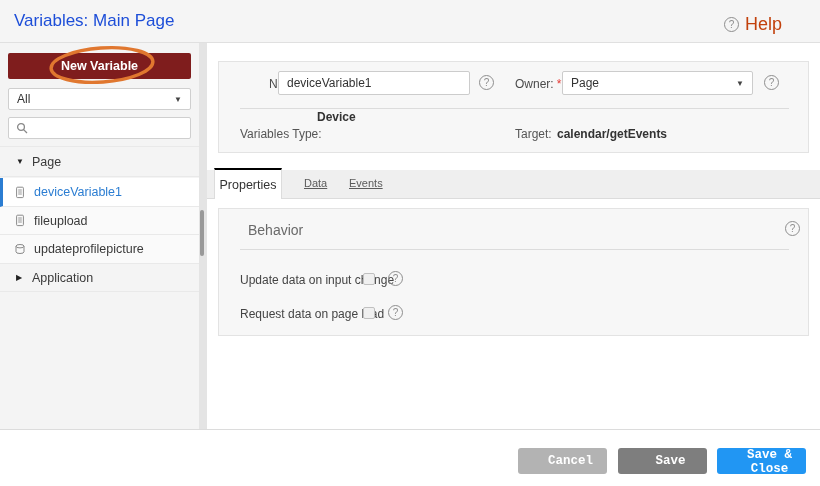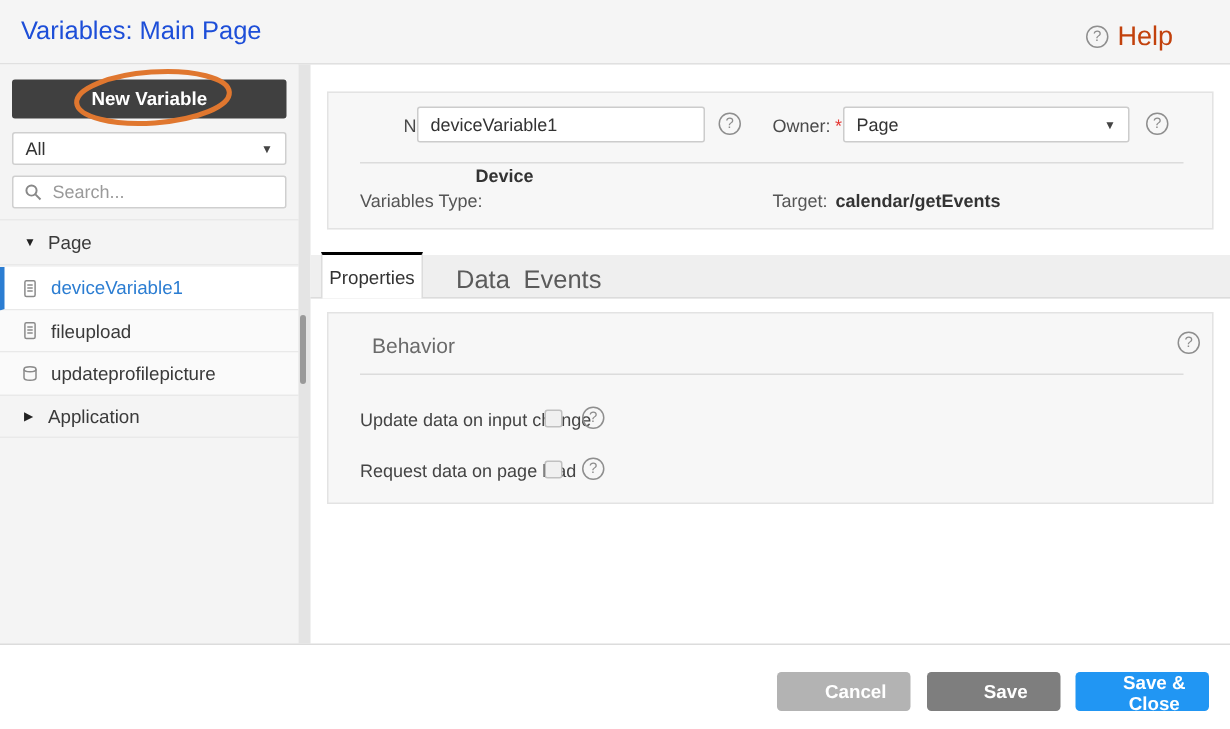--- a/index.html
+++ b/index.html
@@ -38,21 +38,21 @@
   }
 
   
   .sidebar {
     left: 0; top: 43px; width: 199px; height: 387px;
     background: #f4f4f4;
   }
   .new-variable-btn {
     position: absolute; left: 8px; top: 10px;
     width: 183px; height: 26px;
-    background: #404040; border: none; border-radius: 2px;
+    background: #7f1d1d; border: none; border-radius: 2px;
     color: #fff; font-weight: bold; font-size: 12.5px;
     font-family: "Liberation Sans", sans-serif;
     cursor: pointer;
   }
   .annotation-ellipse {
     left: 46px; top: 44px; width: 112px; height: 44px;
     pointer-events: none; z-index: 5;
   }
   .filter-select {
     position: absolute; left: 8px; top: 45px;
@@ -145,42 +145,42 @@
     background: #fff;
     border-top: 2px solid #000000;
     border-left: 1px solid #dcdcdc;
     border-right: 1px solid #dcdcdc;
     z-index: 2;
     display: flex; align-items: center; justify-content: center;
     font-size: 12.5px; color: #333;
     cursor: pointer;
   }
   .tab-plain {
-    font-size: 17px; color: #5b5b5b;
-    top: 177px; cursor: pointer;
+    font-size: 11px; color: #5b5b5b;
+    top: 177px; cursor: pointer; text-decoration: underline;
   }
 
   
   .behavior-box { left: 218px; top: 208px; width: 591px; height: 128px; }
   .behavior-title { font-size: 14px; color: #6a6a6a; }
   .opt-label { font-size: 12px; color: #444; }
   .checkbox {
     width: 12px; height: 12px;
     background: #f0f0f0;
     border: 1px solid #c0c0c0; border-radius: 2px;
     cursor: pointer;
   }
 
   
   .footer-line { left: 0; top: 429px; width: 820px; height: 1px; background: #dcdcdc; }
   .footer-btn {
     top: 448px; height: 26px; width: 89px;
     border: none; border-radius: 3px;
     color: #fff; font-size: 12.5px; font-weight: bold;
-    font-family: Liberation Sans, sans-serif;
+    font-family: Liberation Mono, monospace;
     cursor: pointer;
     padding-left: 16px;
   }
   .btn-cancel { left: 518px; background: #b3b3b3; }
   .btn-save { left: 618px; background: #7e7e7e; }
   .btn-save-close { left: 717px; background: #2196f3; }
 </style>
 </head>
 <body>
 
@@ -198,21 +198,20 @@
   <div class="filter-select">
     <span>All</span>
     <span class="caret">▼</span>
   </div>
 
   <div class="search-wrap">
     <svg width="13" height="13" viewBox="0 0 13 13">
       <circle cx="5" cy="5" r="3.4" fill="none" stroke="#888" stroke-width="1.3"></circle>
       <line x1="7.6" y1="7.6" x2="11" y2="11" stroke="#888" stroke-width="1.3"></line>
     </svg>
-    <input class="search-input" placeholder="Search..." style="">
   </div>
 </div>
 
 <svg class="abs annotation-ellipse" width="112" height="44" viewBox="0 0 112 44">
   <ellipse cx="56" cy="21" rx="51" ry="17" fill="none" stroke="#e0772f" stroke-width="3.4" stroke-linecap="round" transform="rotate(-4 56 21)"></ellipse>
 </svg>
 
 <div class="abs tree-row" style="top:146px; height:31px; border-top:1px solid #e9e9e9;">
   <span class="marker">▼</span>
   <span>Page</span>

